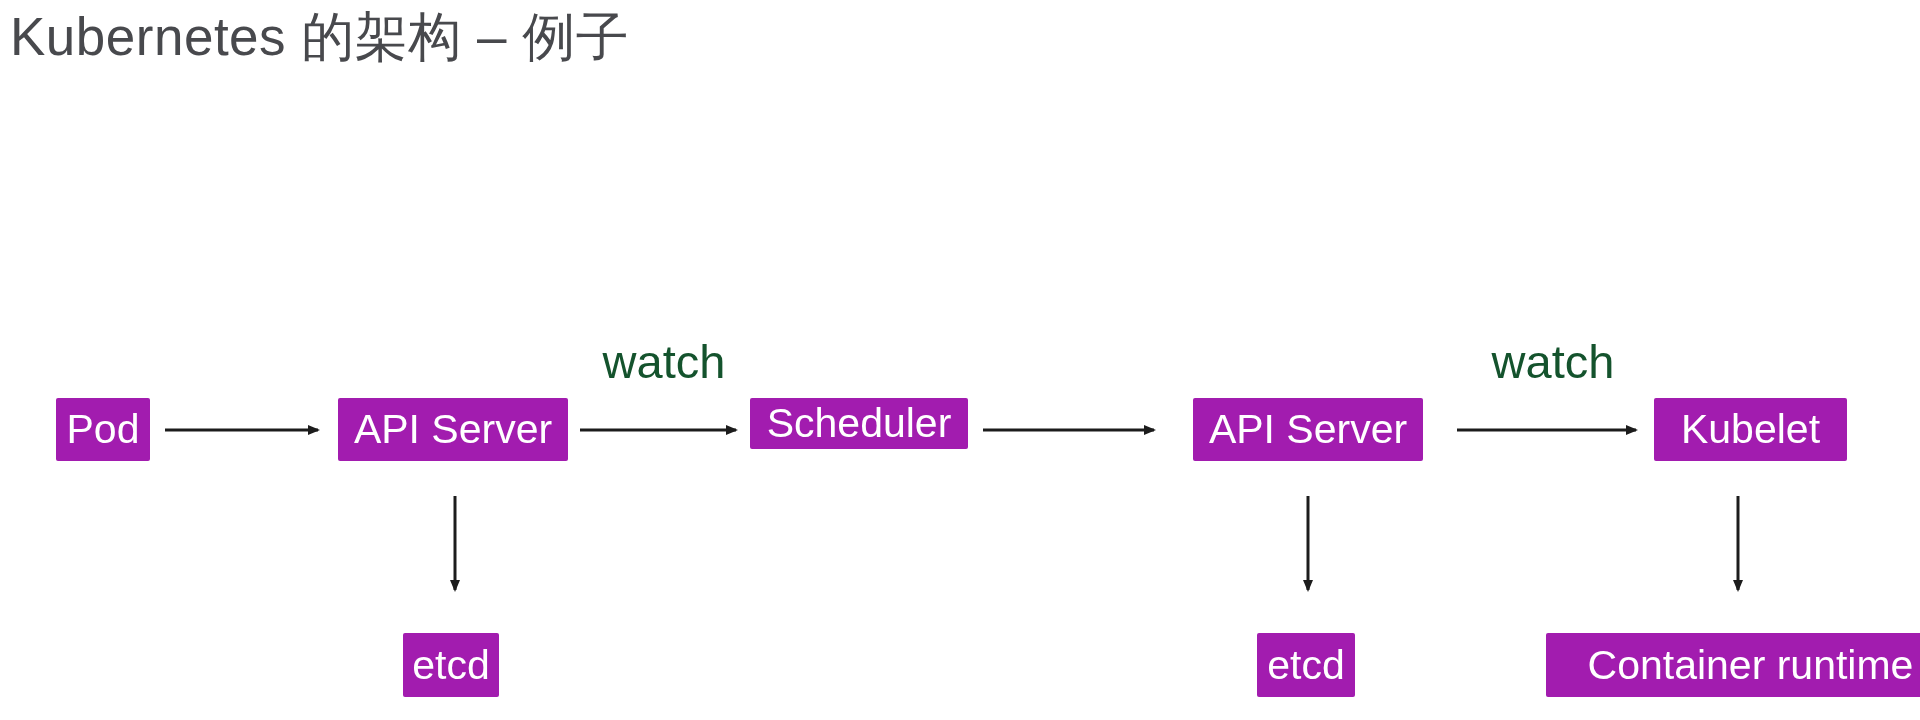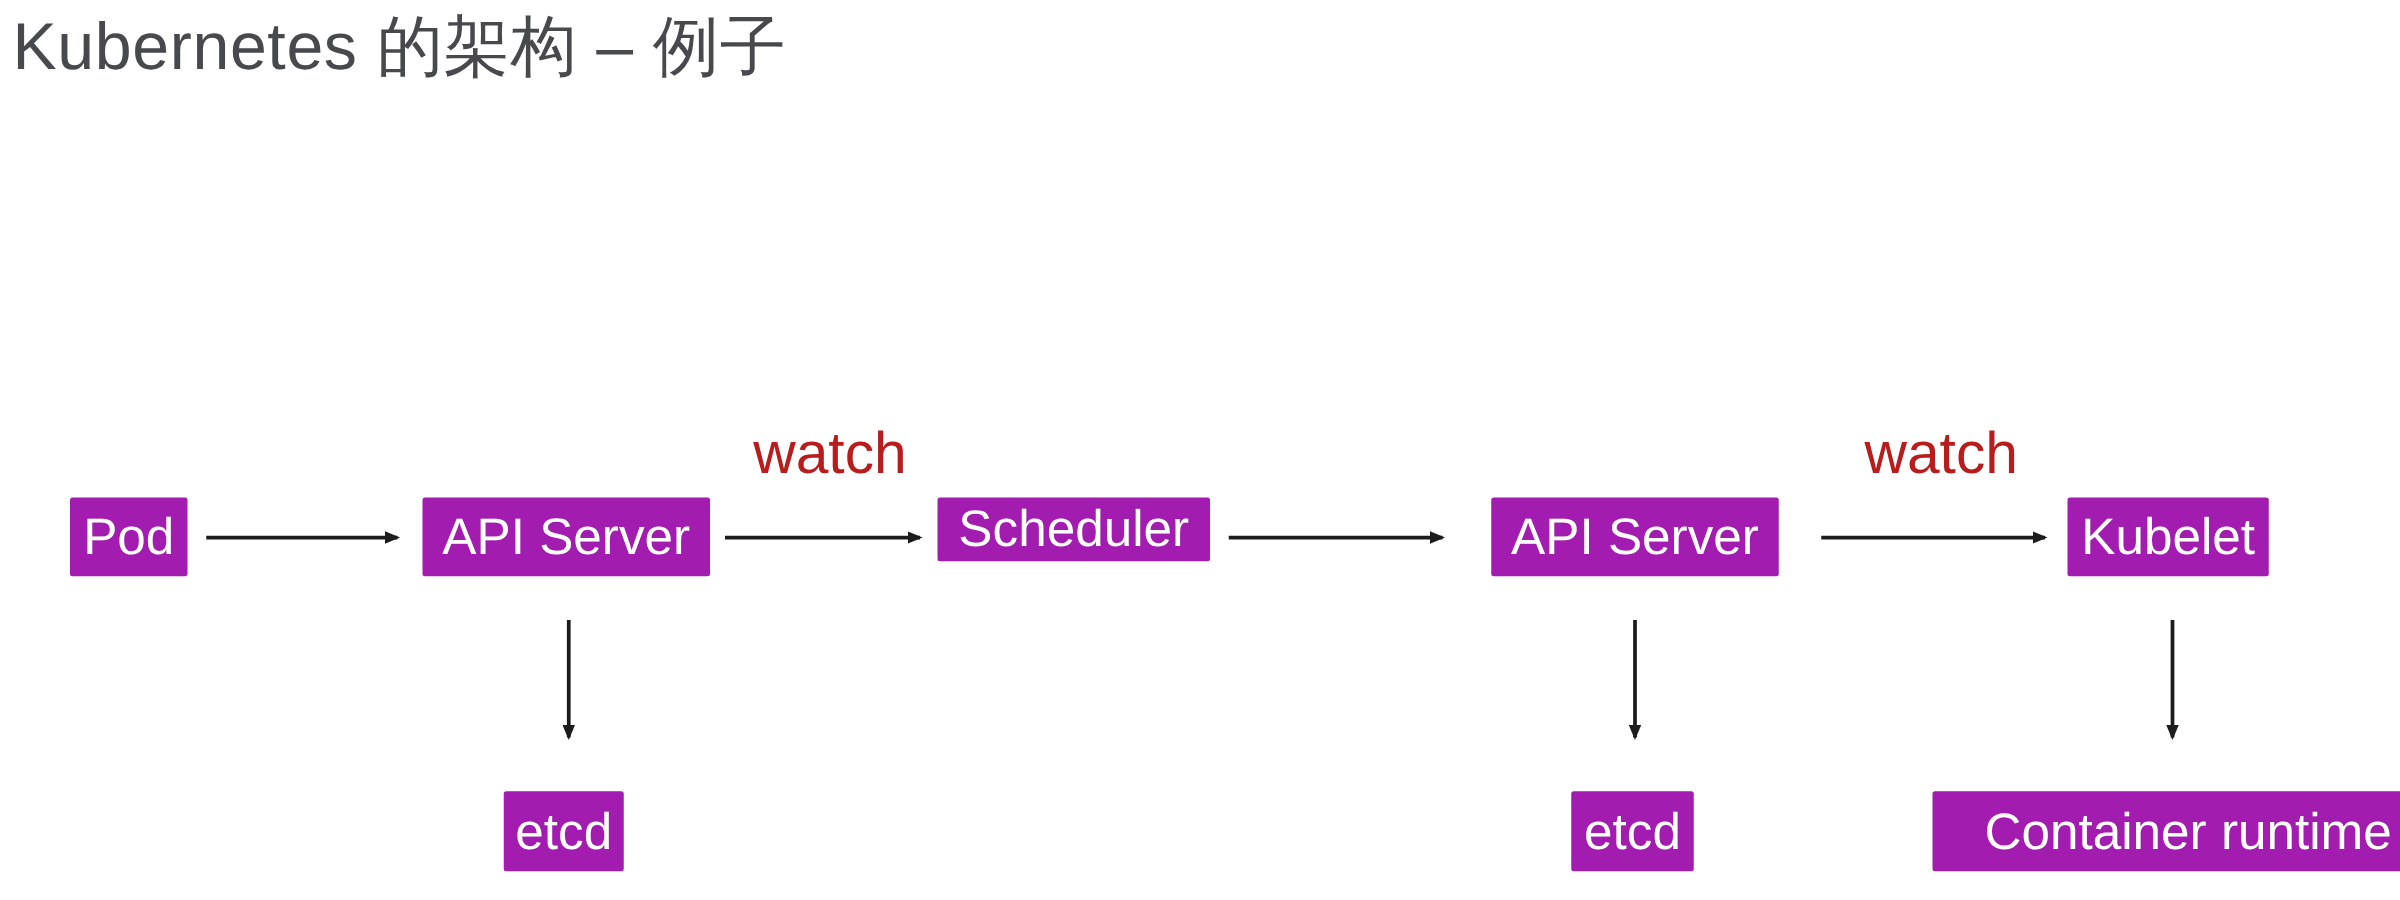--- a/index.html
+++ b/index.html
@@ -35,30 +35,30 @@
     font-size: 41px;
     font-weight: 400;
     border-radius: 2px;
     white-space: nowrap;
     line-height: 1;
   }
   #n-pod      { left: 56px;   top: 398px; width: 94px;  height: 63px; }
   #n-api1     { left: 338px;  top: 398px; width: 230px; height: 63px; }
   #n-sched    { left: 750px;  top: 398px; width: 218px; height: 51px; }
   #n-api2     { left: 1193px; top: 398px; width: 230px; height: 63px; }
-  #n-kubelet  { left: 1654px; top: 398px; width: 161px; height: 63px; }
+  #n-kubelet  { left: 1654px; top: 398px; width: 193px; height: 63px; }
   #n-etcd1    { left: 403px;  top: 633px; width: 96px;  height: 64px; }
   #n-etcd2    { left: 1257px; top: 633px; width: 98px;  height: 64px; }
   #n-cr       { left: 1546px; top: 633px; width: 409px; height: 64px; }
   .edge-label {
     position: absolute;
     width: 220px;
     text-align: center;
     font-size: 47px;
-    color: #b91c1c;
+    color: #14532d;
     line-height: 1;
   }
   #w1 { left: 554px;  top: 338px; }
   #w2 { left: 1443px; top: 338px; }
   #arrows {
     position: absolute;
     left: 0;
     top: 0;
     width: 1920px;
     height: 720px;

